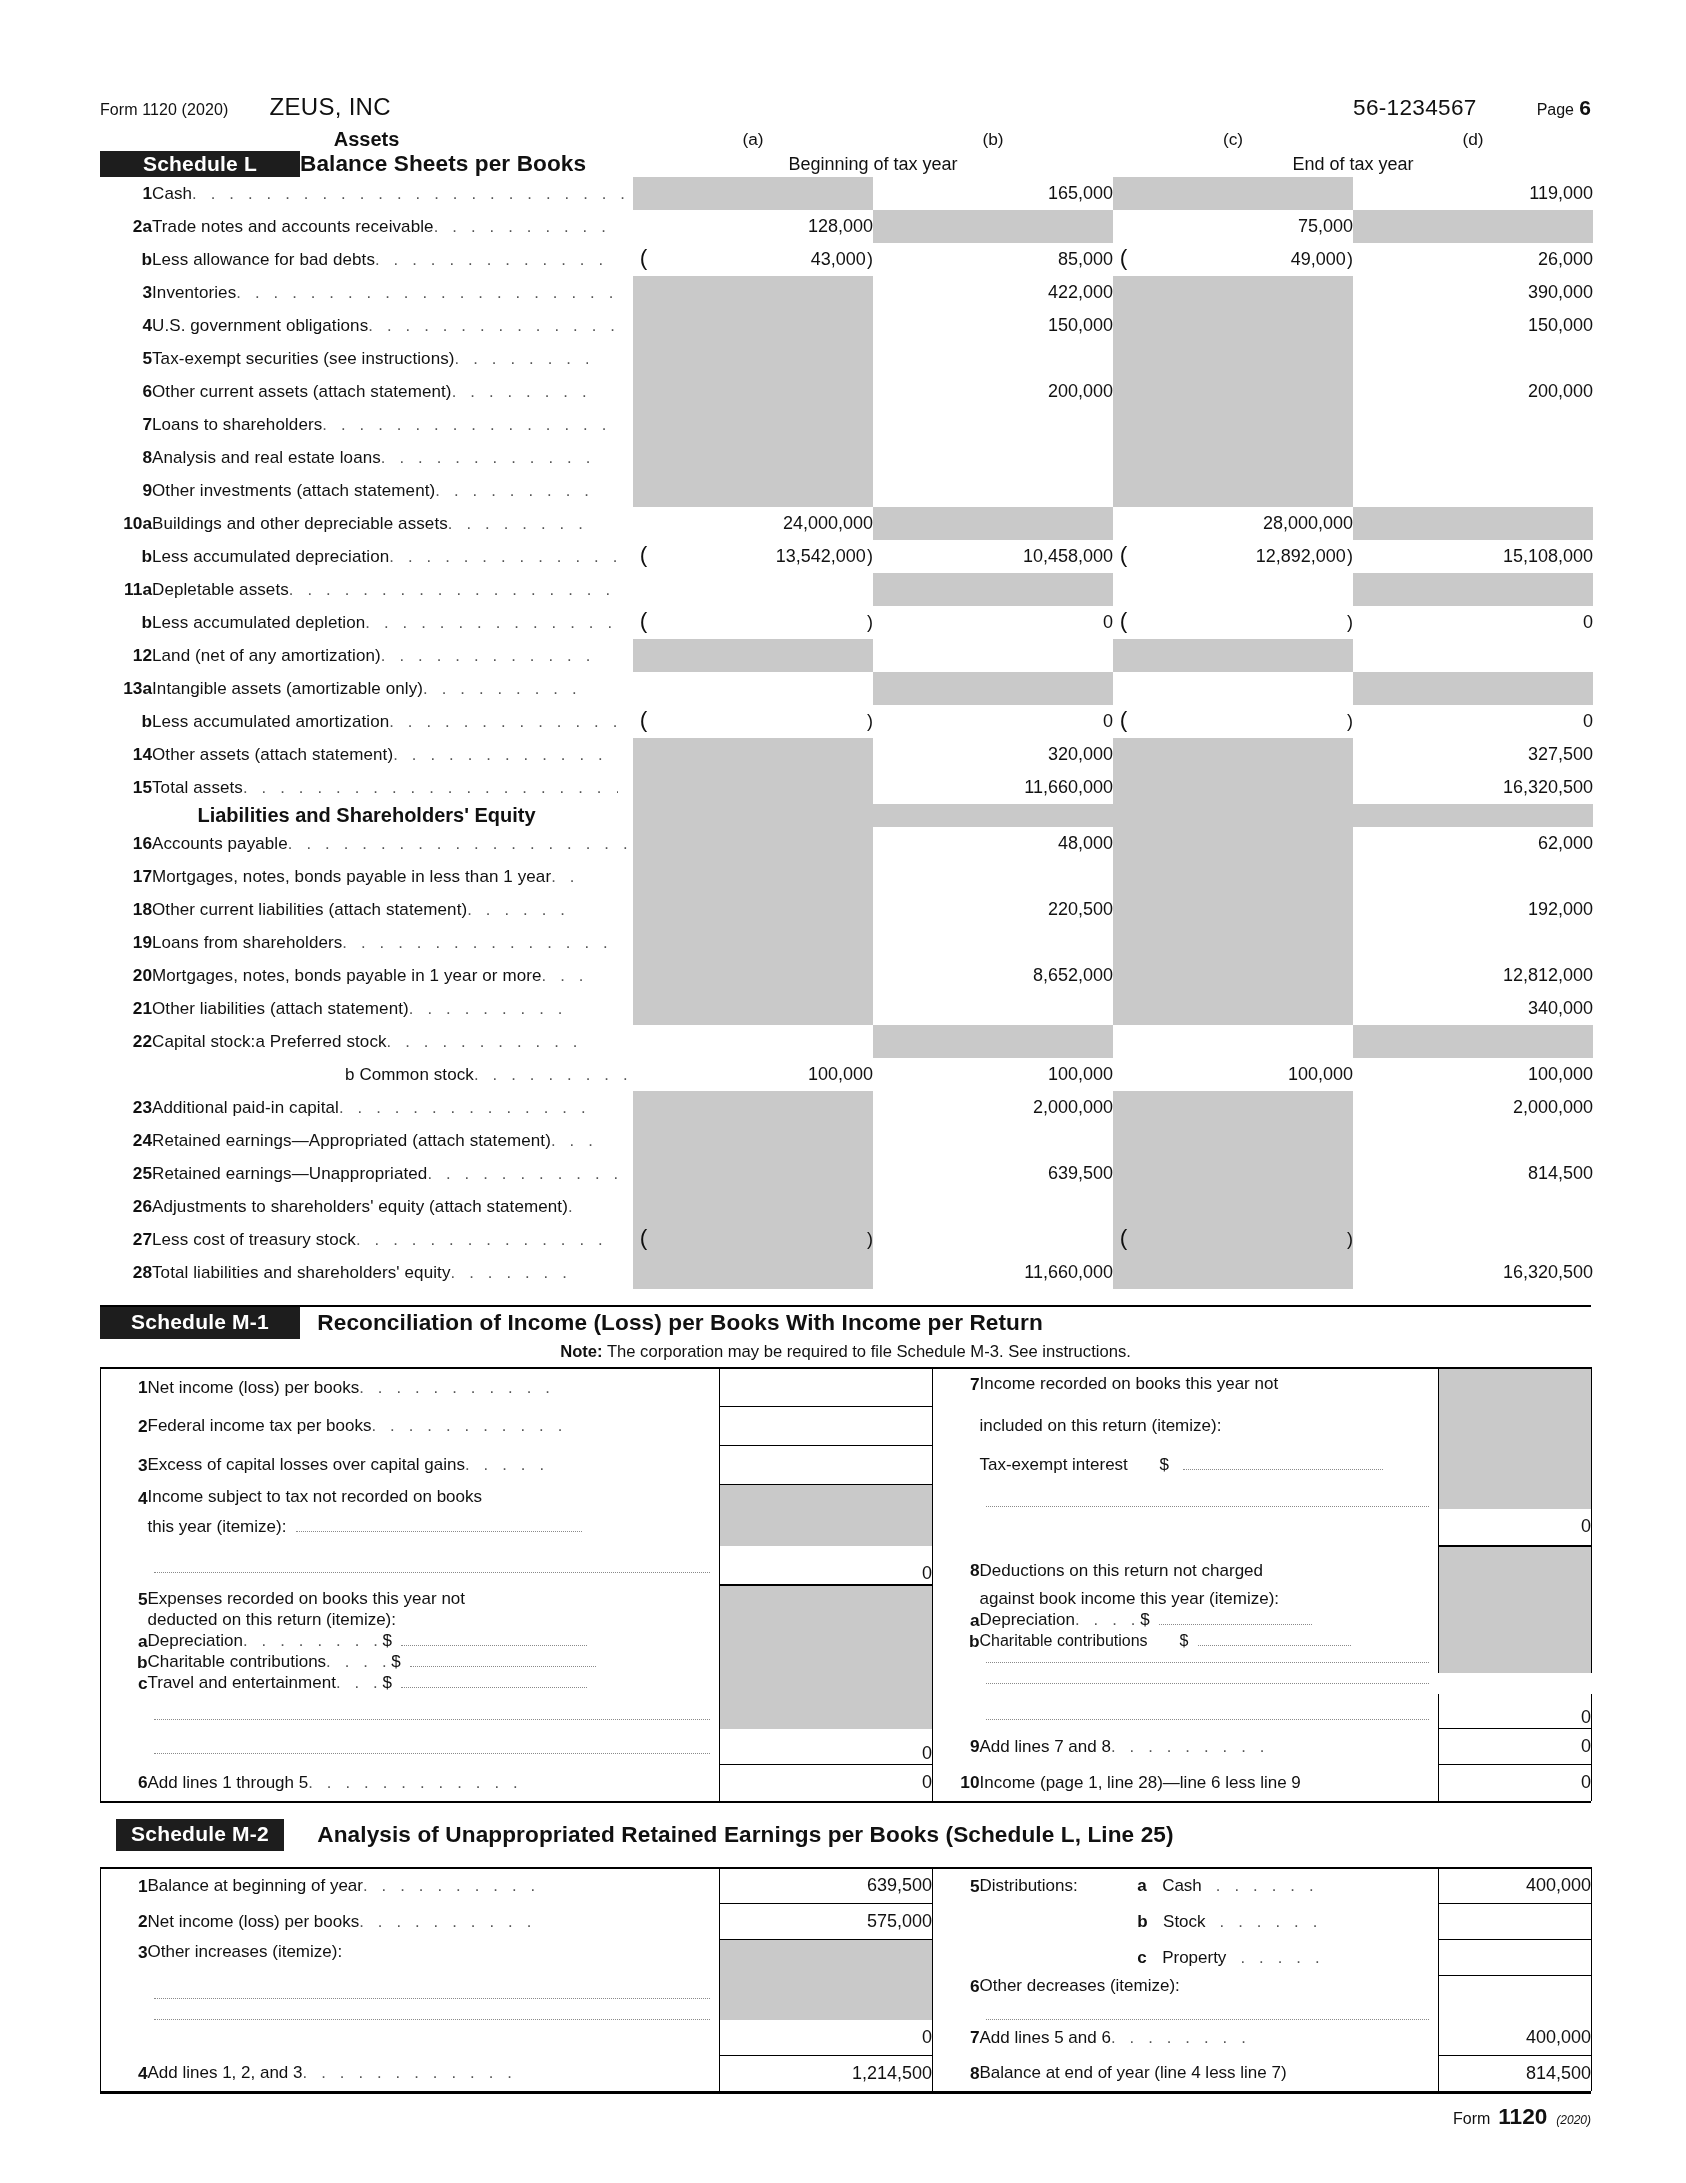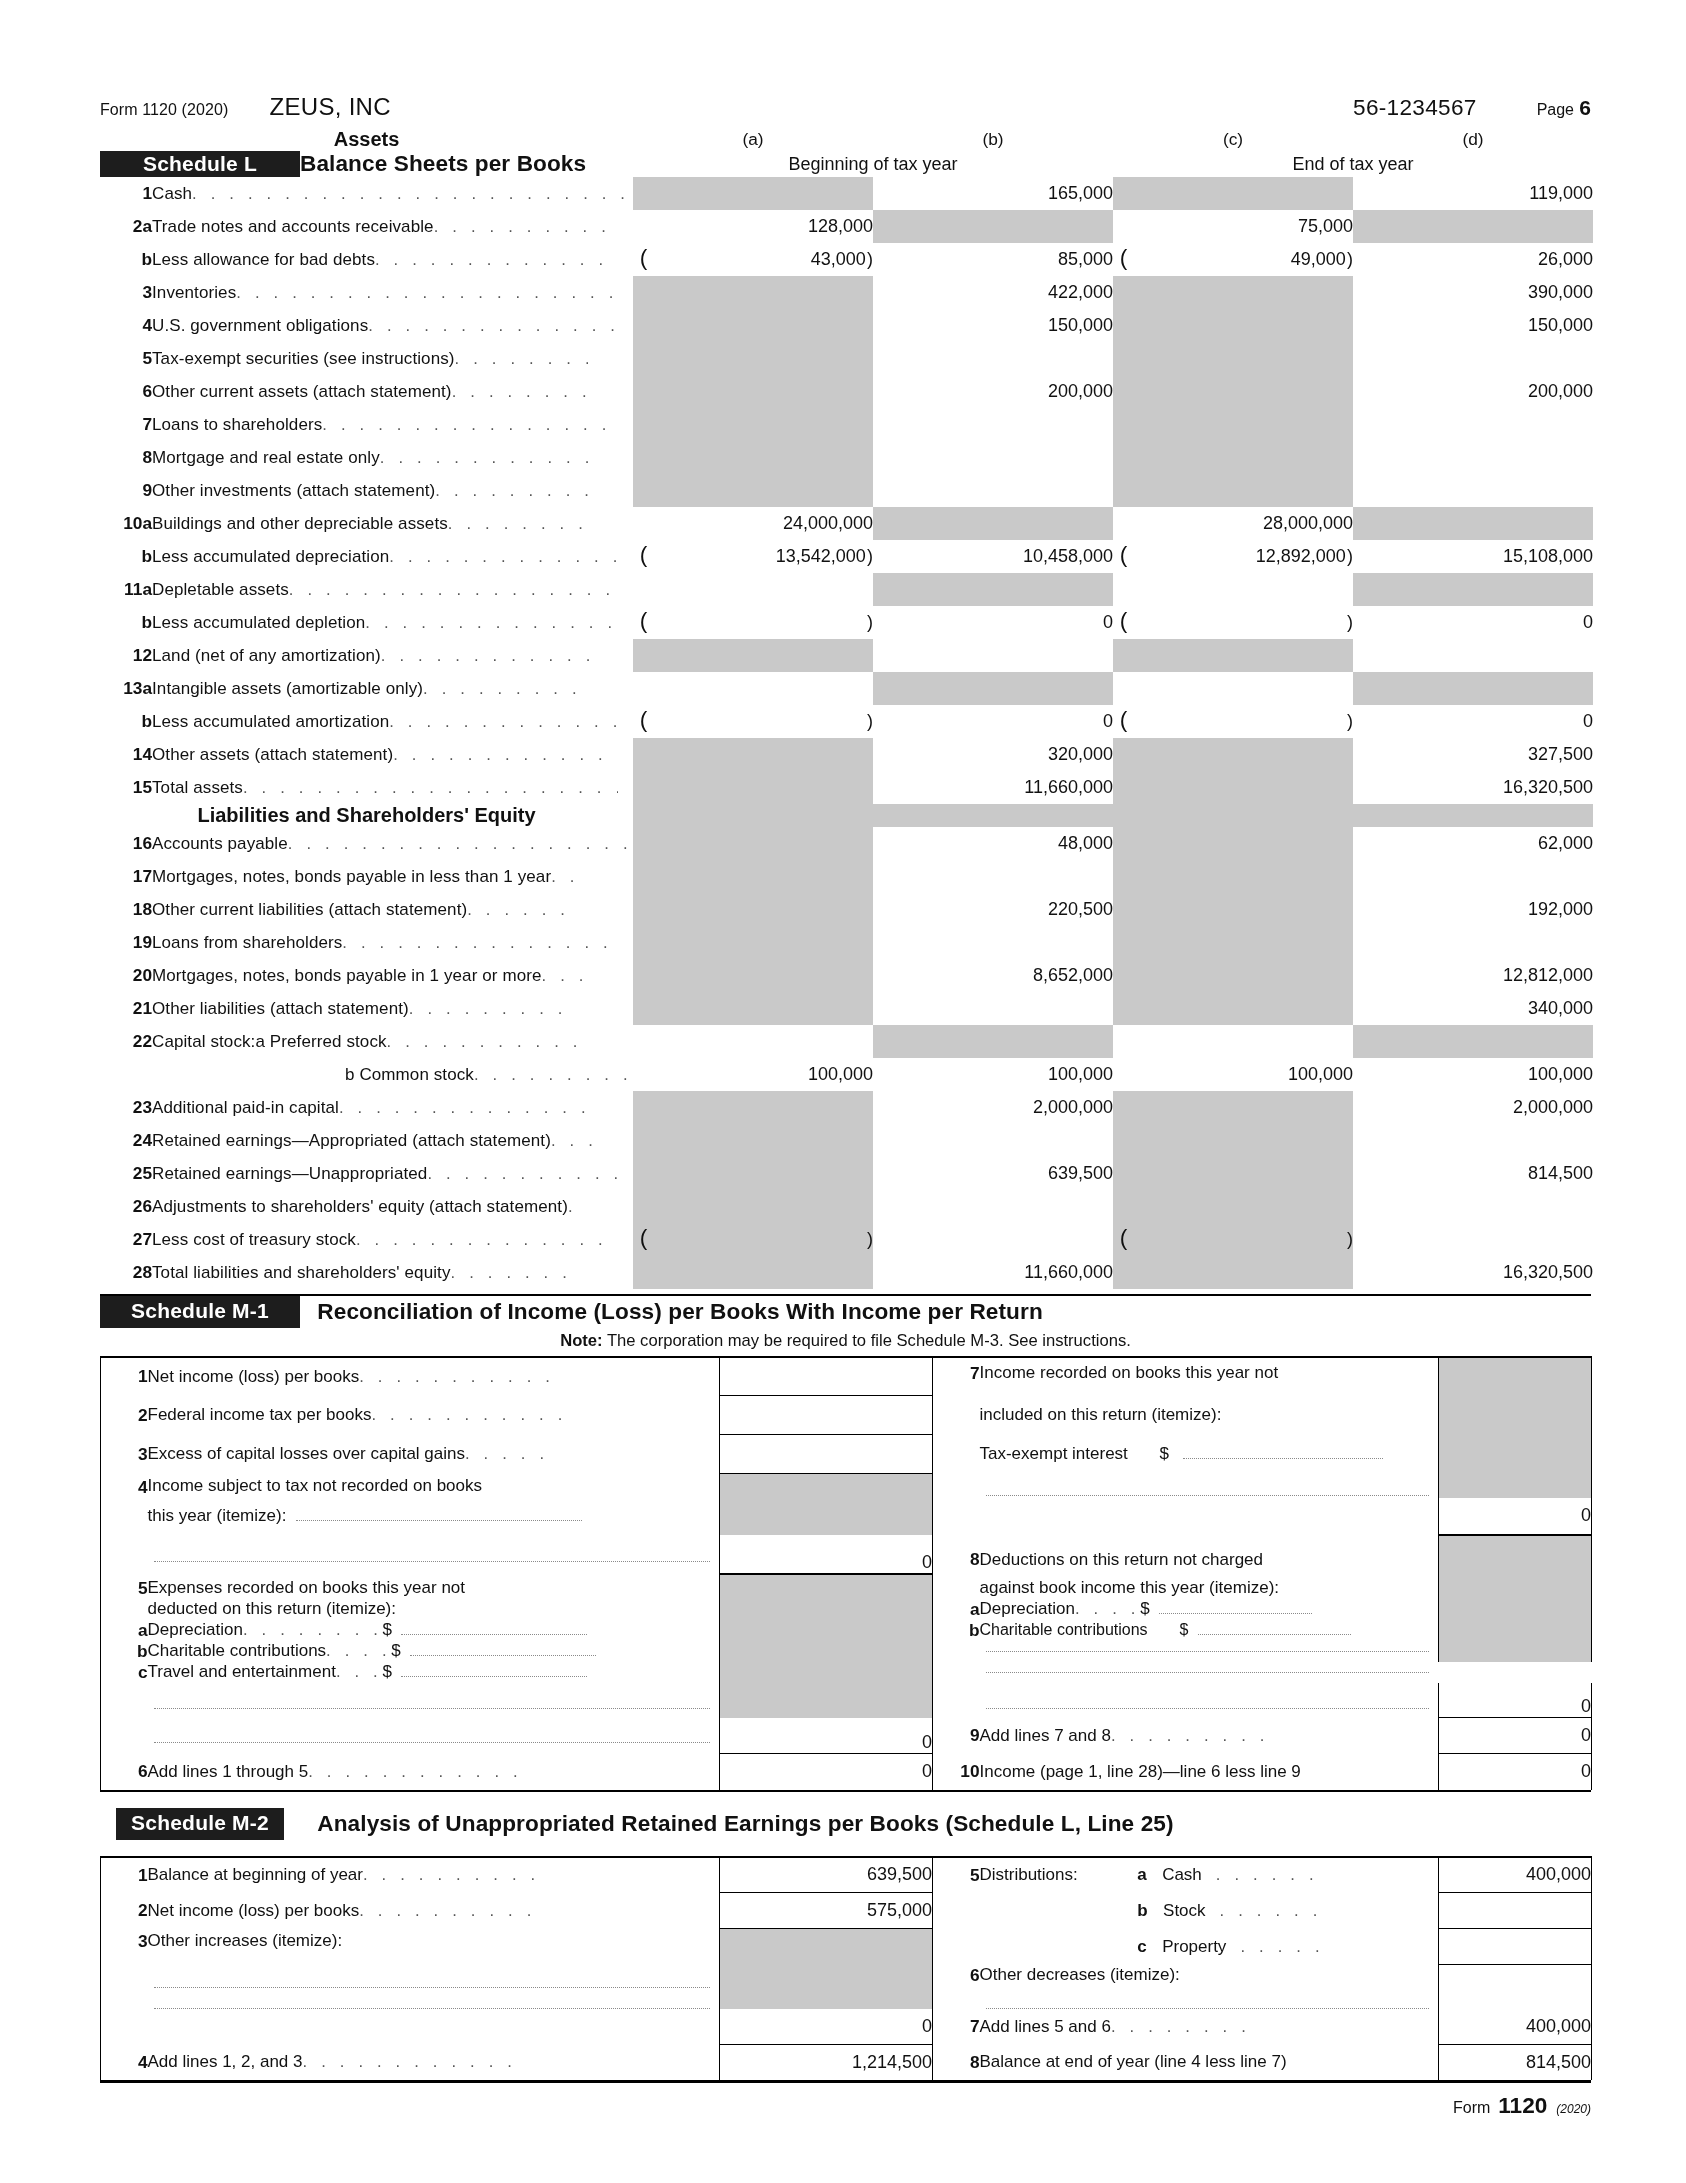--- a/index.html
+++ b/index.html
@@ -395,21 +395,21 @@
           <td class="cell bl">
             <div class="cellwrap">
               <span></span>
             </div>
           </td>
         </tr>
         <tr>
           <td class="num bt-thin">8</td>
           <td class="rowlbl bt-thin br">
             <span class="lblflex">
-              <span class="txt">Mortgage and real estate only</span>
+              <span class="txt">Analysis and real estate loans</span>
               <span class="leaderdots" style="max-width: 220px;">.&nbsp;.&nbsp;.&nbsp;.&nbsp;.&nbsp;.&nbsp;.&nbsp;.&nbsp;.&nbsp;.&nbsp;.&nbsp;.&nbsp;.&nbsp;.&nbsp;.&nbsp;</span>
             </span>
           </td>
           <td class="cell shade bl br">
             <div class="cellwrap">
               <span></span>
             </div>
           </td>
           <td class="cell bl br">
             <div class="cellwrap">
@@ -1149,21 +1149,21 @@
           </td>
           <td class="cell bl">
             <div class="cellwrap">
               <span>16,320,500</span>
             </div>
           </td>
         </tr>
       </tbody>
   </table>
 
-  <table class="form" style="margin-top:5px">
+  <table class="form" style="margin-top:16px">
     <colgroup>
       <col style="width:200px">
         <col>
     </colgroup>
     <tbody>
         <tr>
       <td class="bt" style="padding:0">
         <div class="blackbox">Schedule M-1</div>
       </td>
       <td class="bt" style="padding:0 0 0 0">

